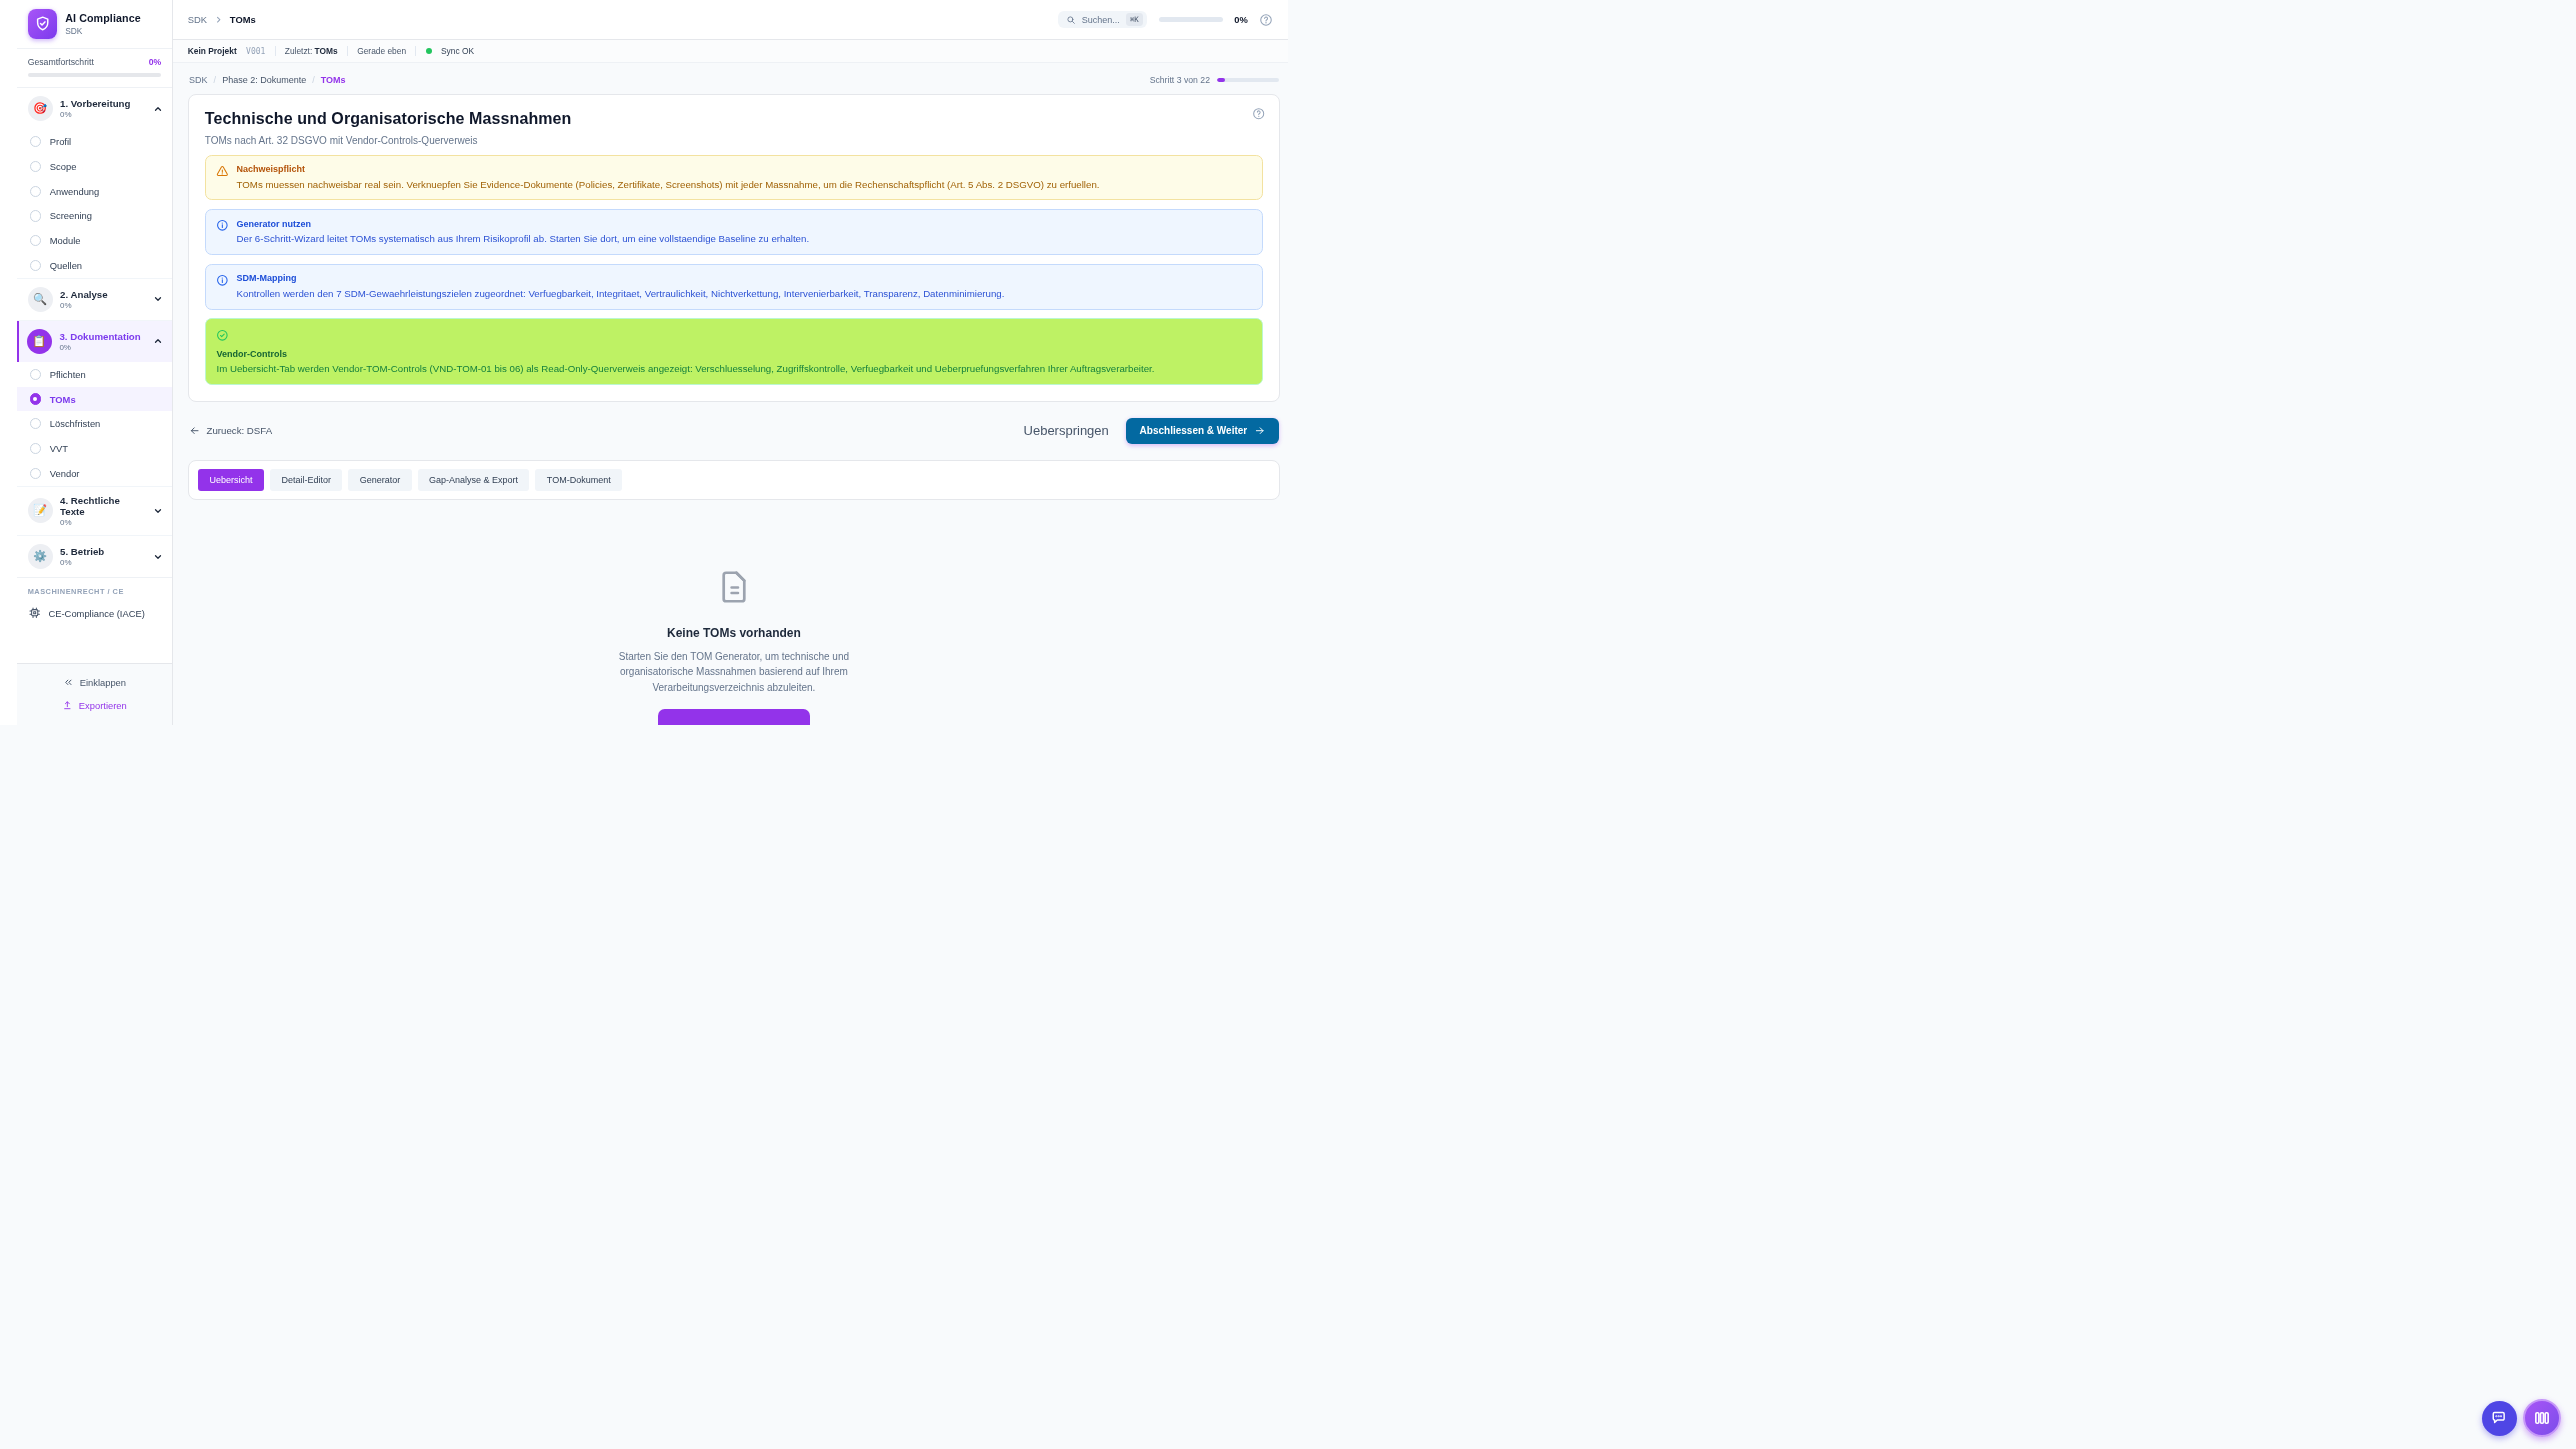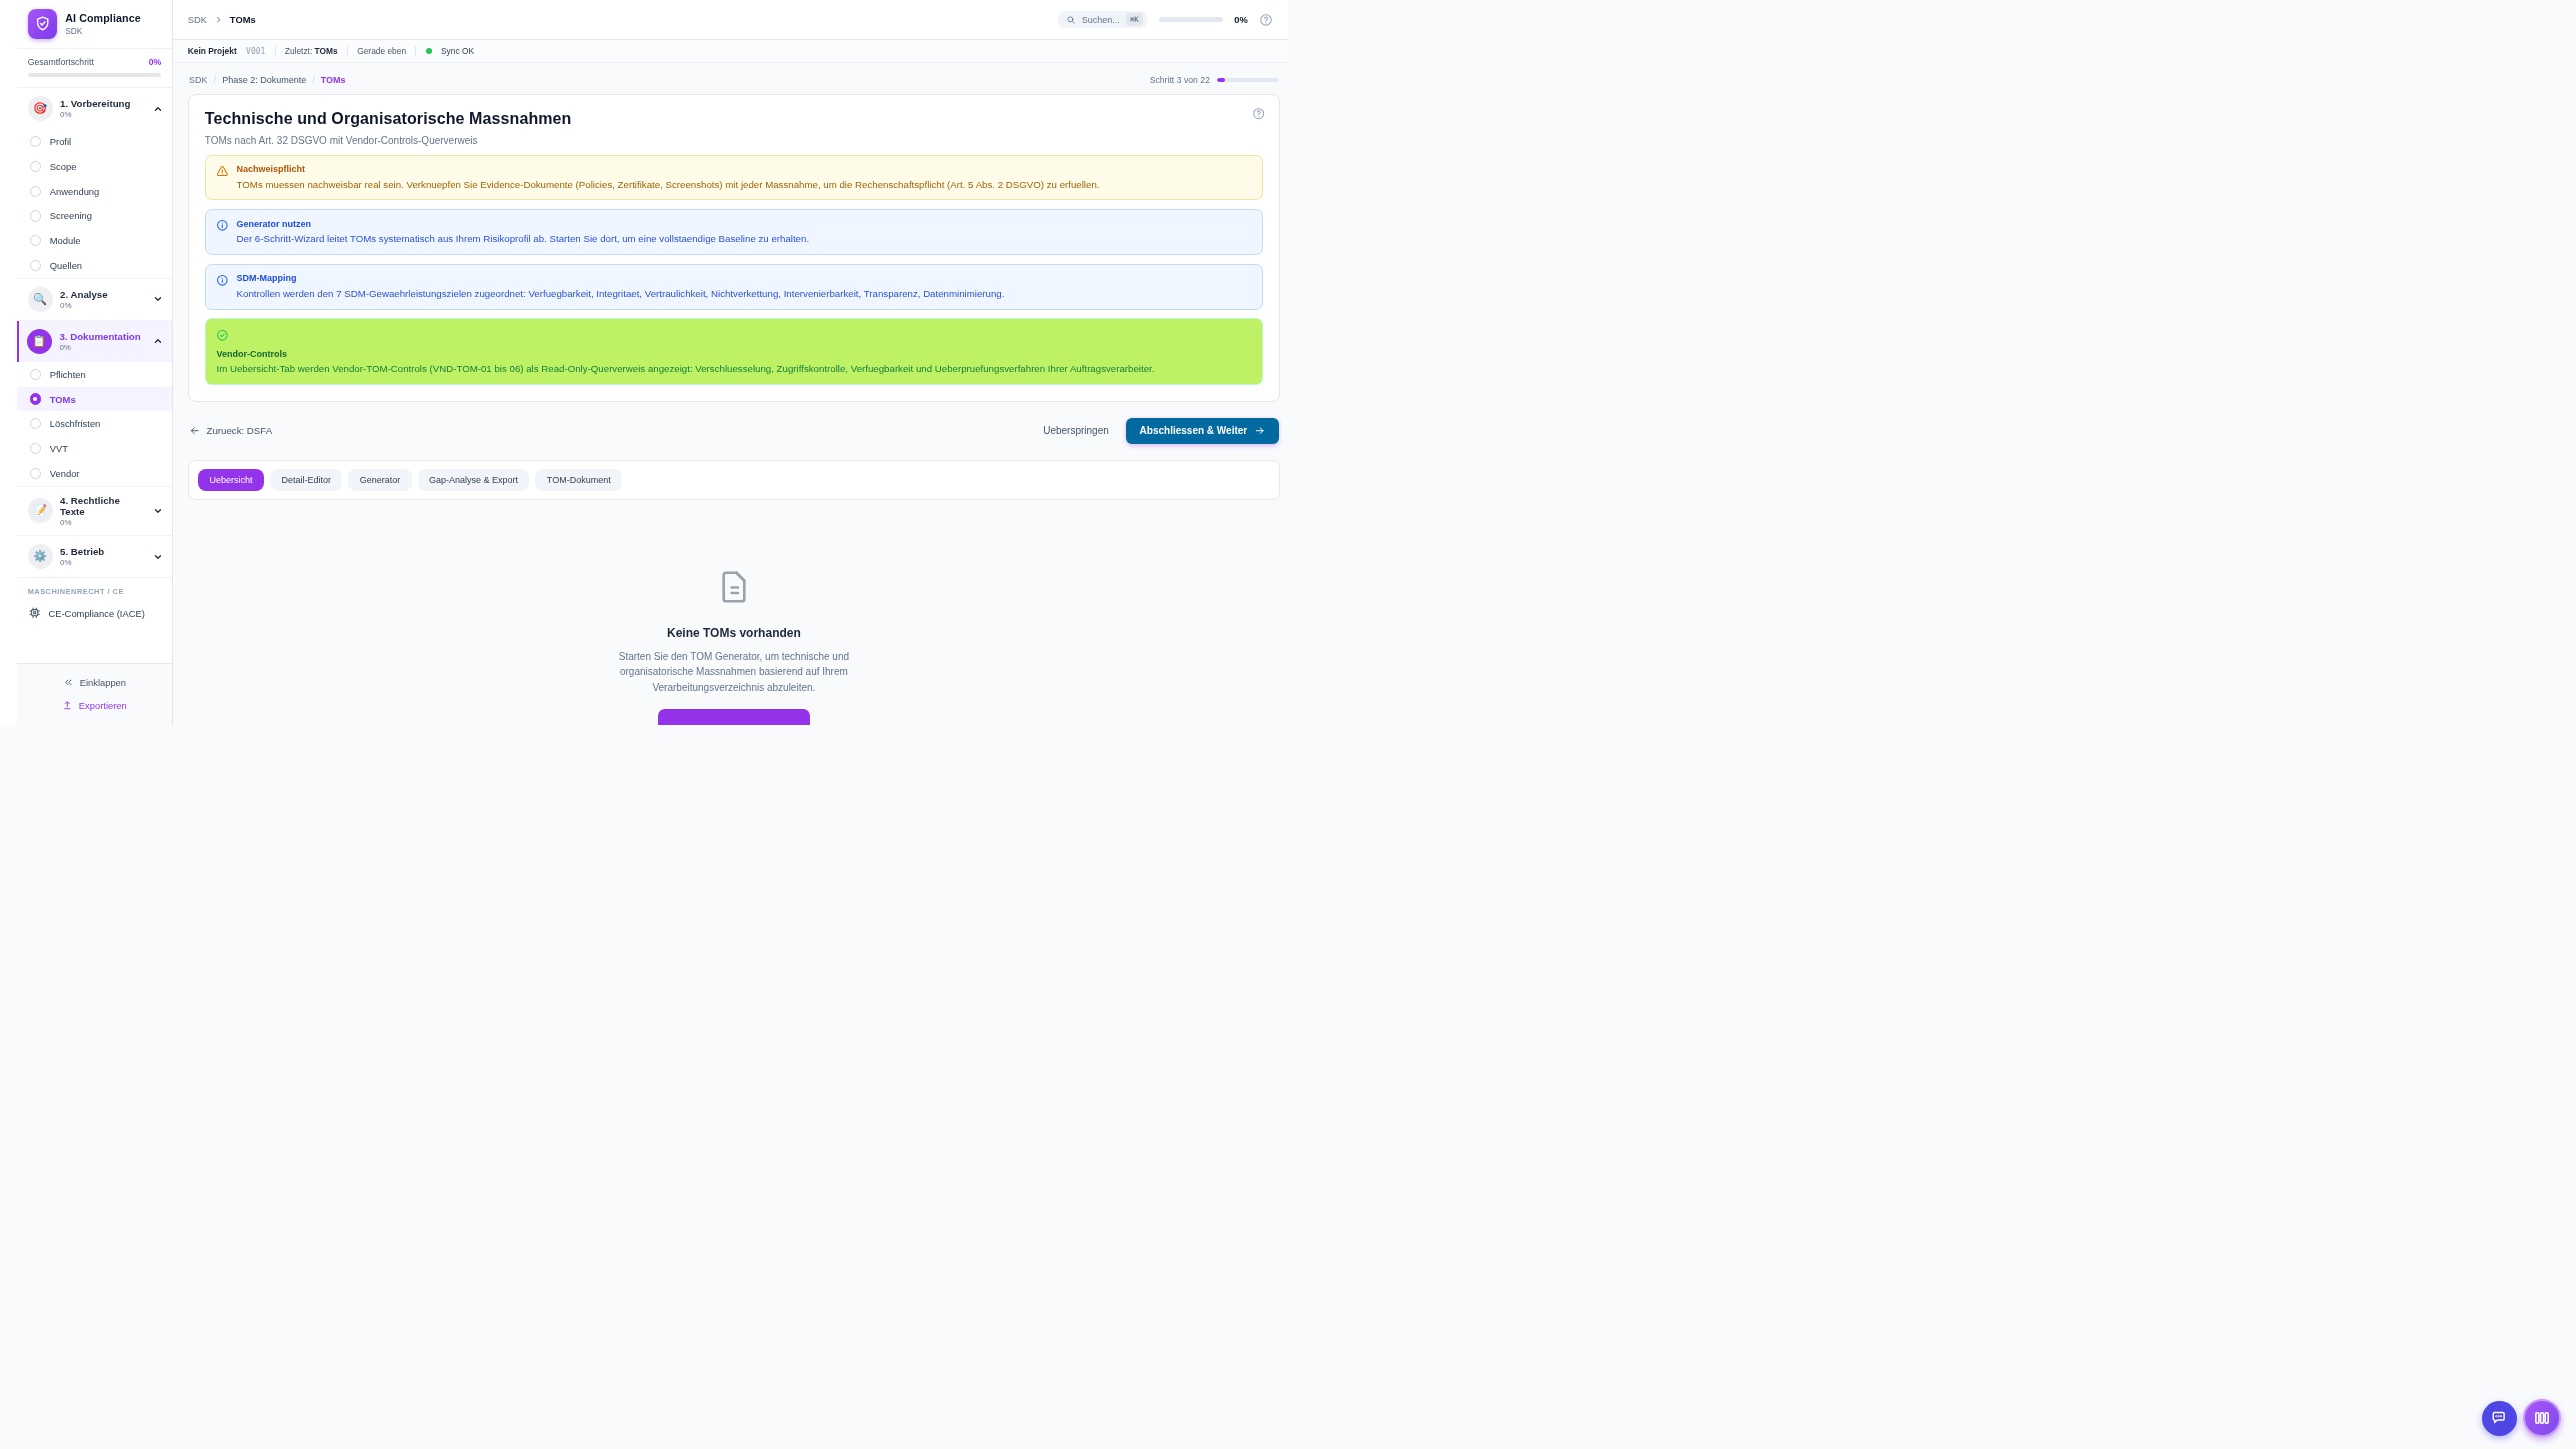--- a/index.html
+++ b/index.html
@@ -138,30 +138,30 @@
   .alert.info { background: #eff6ff; border-color: #c4dafc; }
   .alert.info .a-title { color: #1d4ed8; }
   .alert.info .a-body { color: #2c52d4; }
   .alert.success { background: #bef264; border-color: #bbf7d0; flex-direction: column; }
   .alert.success .a-title { color: #166534; }
   .alert.success .a-body { color: #15803d; }
 
   .wizard-row { display: flex; align-items: center; margin: 16px 1.3px; }
   .back-btn { display: flex; align-items: center; gap: 6px; font-size: 9.7px; color: #475569; cursor: pointer; background: none; border: none; font-family: inherit; }
   .wizard-right { margin-left: auto; display: flex; align-items: center; gap: 17.4px; }
-  .skip-btn { font-size: 10px; color: #475569; cursor: pointer; background: none; border: none; font-family: inherit; }
+  .skip-btn { font-size: 13px; color: #475569; cursor: pointer; background: none; border: none; font-family: inherit; }
   .next-btn {
     display: flex; align-items: center; gap: 6.7px; background: #0369a1; color: #fff;
     font-size: 10px; font-weight: 600; border: none; border-radius: 6px; padding: 7.4px 13.4px;
     cursor: pointer; font-family: inherit; box-shadow: 0 1.3px 4px rgba(147,51,234,.3);
   }
 
   .tabs-card { padding: 8px 9.4px; display: flex; gap: 6px; }
   .tab-pill {
-    font-size: 9px; color: #334155; background: #f1f5f9; border-radius: 8px;
+    font-size: 9px; color: #334155; background: #f1f5f9; border-radius: 3px;
     padding: 6px 11.4px; cursor: pointer; white-space: nowrap;
   }
   .tab-pill.active { background: #9333ea; color: #fff; font-weight: 500; }
 
   .empty { text-align: center; margin-top: 67px; }
   .empty-ico { display: flex; justify-content: center; color: #9ca3af; }
   .empty-title { font-size: 12px; font-weight: 700; color: #1e293b; margin-top: 19px; }
   .empty-body { font-size: 10px; color: #64748b; line-height: 1.55; max-width: 295px; margin: 8.7px auto 0; }
   .partial-btn { width: 152px; height: 29.5px; background: #9333ea; border: none; border-radius: 6.7px; margin: 13.4px auto 0; display: block; cursor: pointer; }
 

